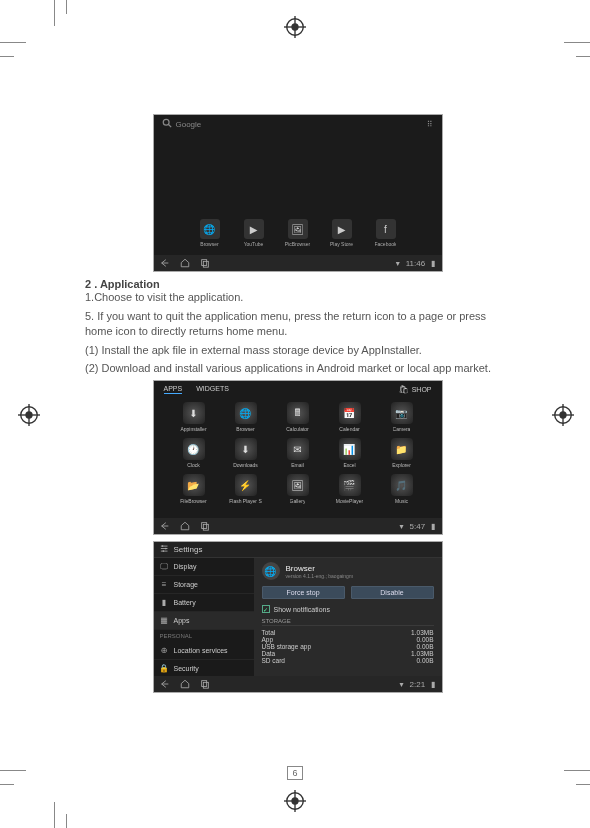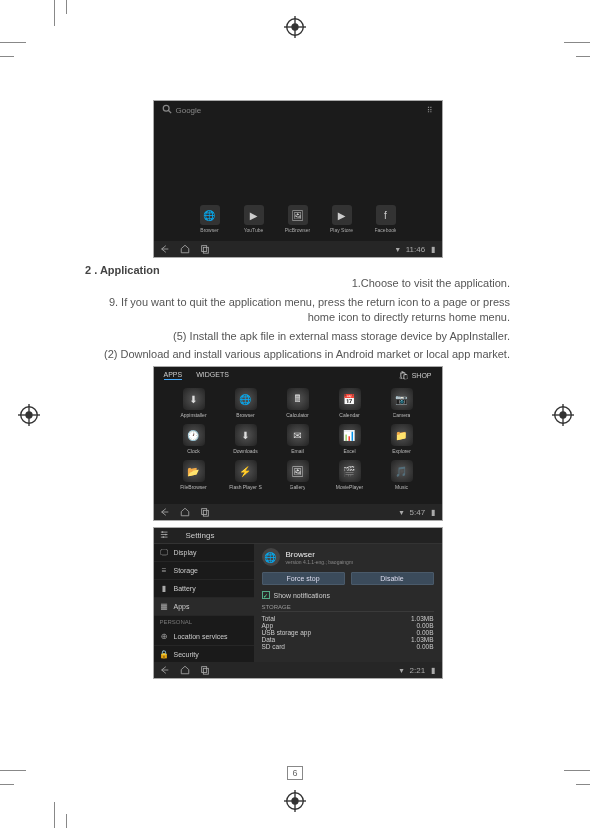--- a/index.html
+++ b/index.html
@@ -16,37 +16,37 @@
     position: absolute;
     width: 22px;
     height: 22px;
   }
   .reg-mark svg { width: 100%; height: 100%; }
   .crop-mark { position: absolute; background: #888; }
 
   .content {
     position: absolute;
     left: 85px;
-    top: 100px;
+    top: 114px;
     width: 425px;
   }
 
   .screenshot {
     background: #1b1b1b;
     border: 1px solid #aaa;
     position: relative;
     margin: 0 auto;
     overflow: hidden;
   }
   .ss1 { width: 290px; height: 158px; margin-bottom: 6px; }
   .ss2 { width: 290px; height: 155px; margin-top: 4px; margin-bottom: 6px; }
   .ss3 { width: 290px; height: 152px; margin-top: 4px; }
 
   .heading { font-weight: bold; color: #444; margin-top: 2px; }
-  .para { line-height: 1.35; color: #555; margin-bottom: 4px; text-align: right; }
+  .para { line-height: 1.35; color: #555; margin-bottom: 4px; }
 
   
   .ss1 .topbar {
     height: 18px;
     display: flex;
     align-items: center;
     padding: 0 8px;
     color: #888;
     font-size: 8px;
     justify-content: space-between;
@@ -104,21 +104,21 @@
     width:22px; height:22px; border-radius:4px;
     background: radial-gradient(circle, #555, #222);
     display:flex; align-items:center; justify-content:center;
     color:#ddd; font-size:10px;
   }
   .glabel { color:#bbb; font-size:5px; margin-top:2px; white-space:nowrap; overflow:hidden; max-width:40px; }
 
   
   .ss3 .settings-header {
     height:16px; background:#222; color:#ccc; font-size:8px;
-    display:flex; align-items:center; padding:0 6px; gap:16px;
+    display:flex; align-items:center; padding:0 6px; gap:4px;
     border-bottom:1px solid #333;
   }
   .ss3 .body { display:flex; height: calc(100% - 32px); }
   .ss3 .sidebar {
     width: 100px; background:#1a1a1a; color:#ccc; font-size:7px;
     display:flex; flex-direction:column;
   }
   .sb-item { padding:4px 6px; display:flex; align-items:center; gap:5px; border-bottom:1px solid #262626; }
   .sb-item.sel { background:#2a2a2a; }
   .sb-section { padding:3px 6px; color:#777; font-size:6px; }
@@ -259,23 +259,23 @@
       <div class="nav-right">
         <span>▾</span>
         <span>11:46</span>
         <span>▮</span>
       </div>
     </div>
   </div>
 
   <div class="heading">2 . Application</div>
   <div class="para">1.Choose to visit the application.</div>
-  <div class="para">9. If you want to quit the application menu, press the return icon to a page or press home icon to directly returns home menu.</div>
-
-  <div class="para">(5) Install the apk file in external mass storage device by AppInstaller.</div>
+  <div class="para">5. If you want to quit the application menu, press the return icon to a page or press home icon to directly returns home menu.</div>
+
+  <div class="para">(1) Install the apk file in external mass storage device by AppInstaller.</div>
   <div class="para">(2) Download and install various applications in Android market or local app market.</div>
 
   <div class="screenshot ss2">
     <div class="tabs">
       <div class="left">
         <span style="border-bottom:1px solid #4af;">APPS</span>
         <span>WIDGETS</span>
       </div>
       <span style="display:flex;align-items:center;gap:3px;">
         <span style="font-size:8px;">🛍</span>

